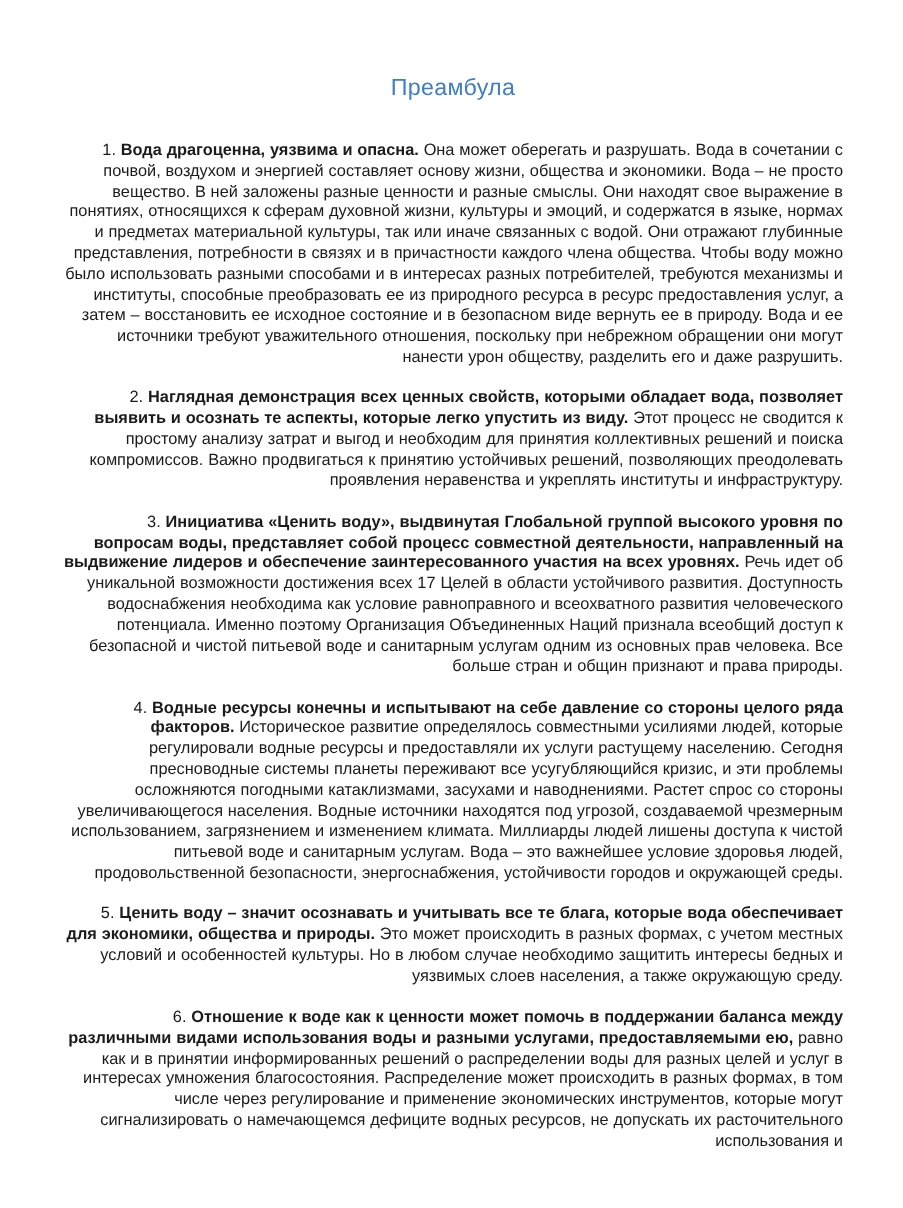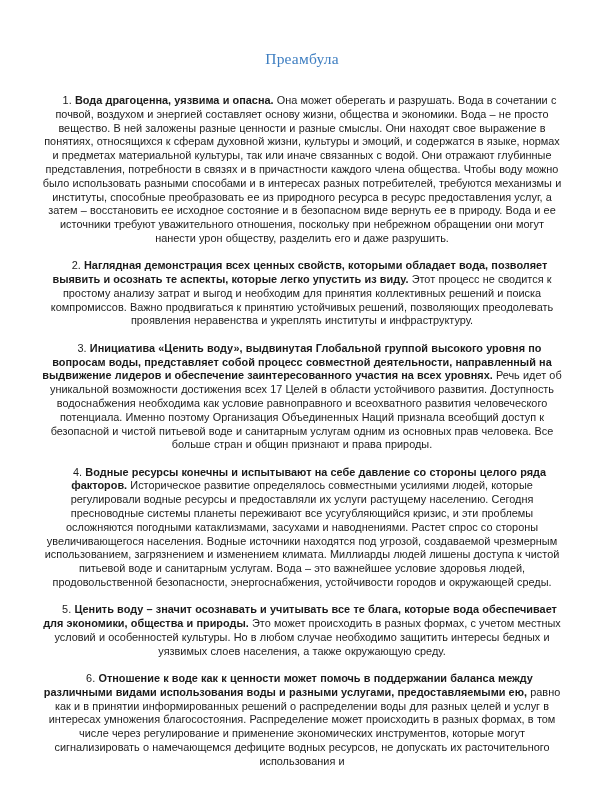--- a/index.html
+++ b/index.html
@@ -11,33 +11,33 @@
     position: relative;
     width: 602px;
     height: 805px;
     box-sizing: border-box;
     background: #ffffff;
     padding: 50px 40px 0 42px;
     overflow: hidden;
     font-family: "Liberation Sans", sans-serif;
   }
   .doc-title {
-    font-family: Liberation Serif, serif;
+    font-family: Liberation Sans, sans-serif;
     font-size: 15.5px;
     font-weight: 400;
     color: #3e7ec1;
     text-align: center;
     margin: 0 0 26px 0;
     letter-spacing: 0.2px;
   }
   .para {
     font-size: 10.9px;
     line-height: 13.8px;
     color: #1b1b1b;
-    text-align: center;
+    text-align: right;
     text-indent: 15px;
     margin: 0 0 13.5px 0;
     word-spacing: 0.2px;
   }
   .para .num {
     font-weight: 400;
   }
   .para .lead {
     font-weight: 700;
   }

